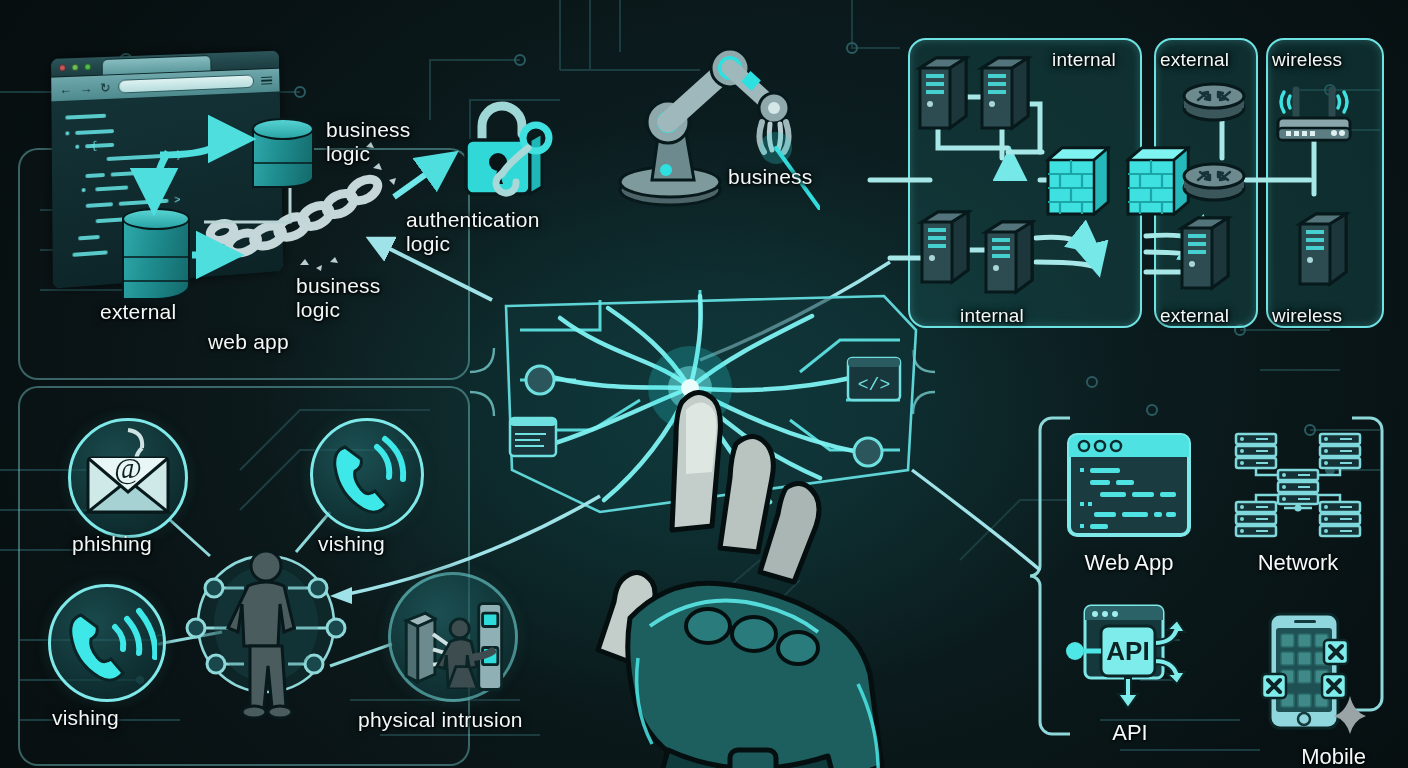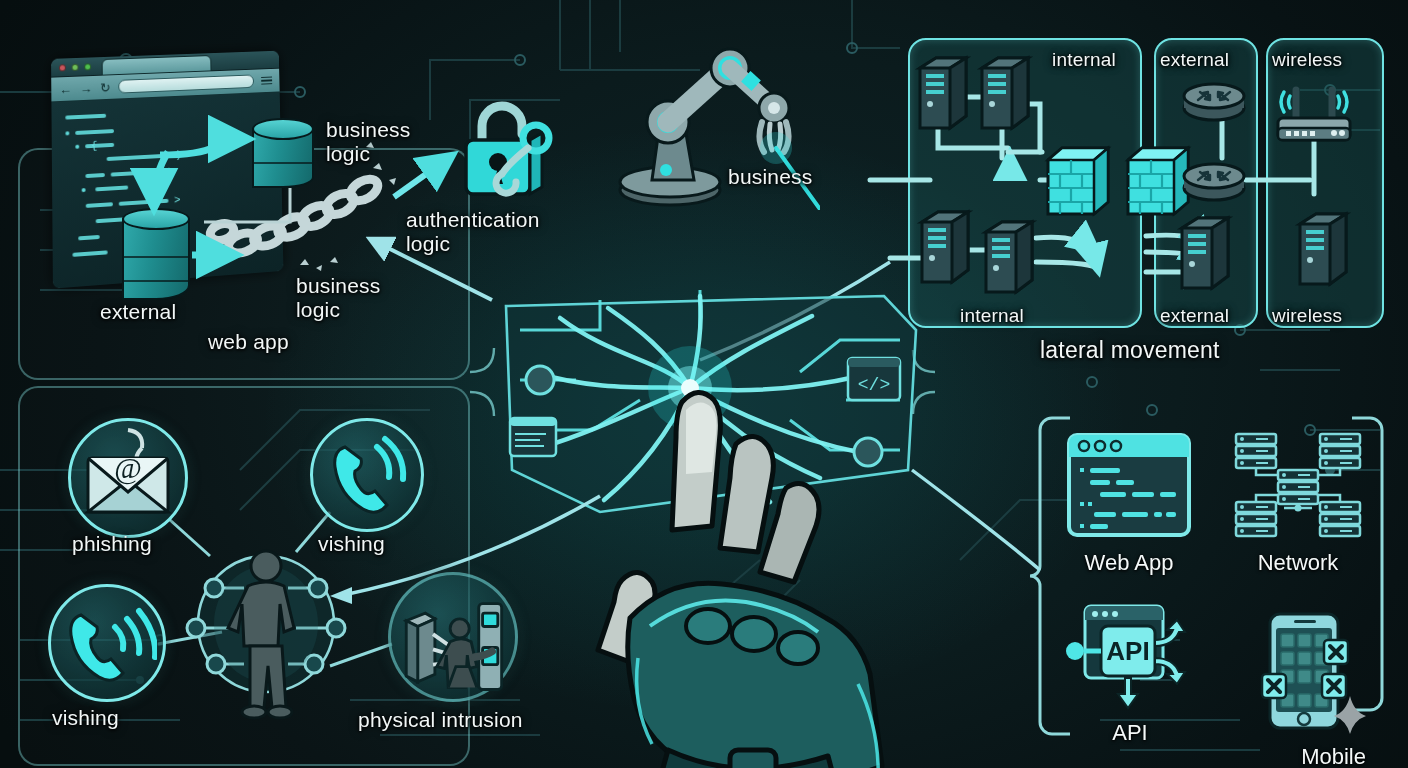--- a/index.html
+++ b/index.html
@@ -319,21 +319,20 @@
   <div class="groupbox" style="left:908px; top:38px; width:234px; height:290px;"></div>
   <div class="groupbox" style="left:1154px; top:38px; width:104px; height:290px;"></div>
   <div class="groupbox" style="left:1266px; top:38px; width:118px; height:290px;"></div>
 
   <div class="lbl net" style="left:1052px; top:49px; width:90px;">internal</div>
   <div class="lbl net" style="left:1160px; top:49px; width:92px;">external</div>
   <div class="lbl net" style="left:1272px; top:49px; width:106px;">wireless</div>
   <div class="lbl net" style="left:960px; top:305px; width:90px;">internal</div>
   <div class="lbl net" style="left:1160px; top:305px; width:92px;">external</div>
   <div class="lbl net" style="left:1272px; top:305px; width:106px;">wireless</div>
-  <div class="lbl" style="left:1040px; top:338px; width:250px; font-size:23px;">lateral movement</div>
 
   <svg class="layer">
     <defs>
       <marker id="nah" markerWidth="7" markerHeight="7" refX="5.4" refY="3.5" orient="auto">
         <path d="M0 0 L7 3.5 L0 7 Z" fill="#77e8e8"></path>
       </marker>
     </defs>
     <g stroke="#a7e7e7" stroke-width="5" fill="none" stroke-linecap="round">
       <path d="M960 97 H982"></path>
       <path d="M938 115 V148 h70"></path>

